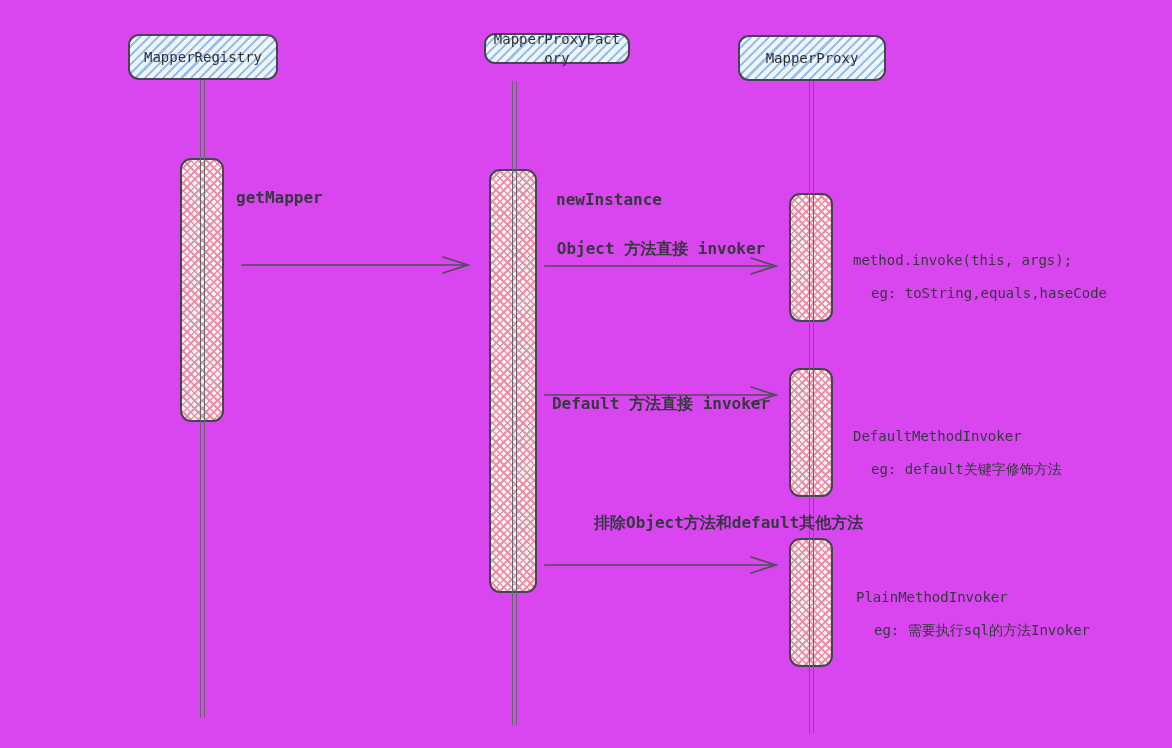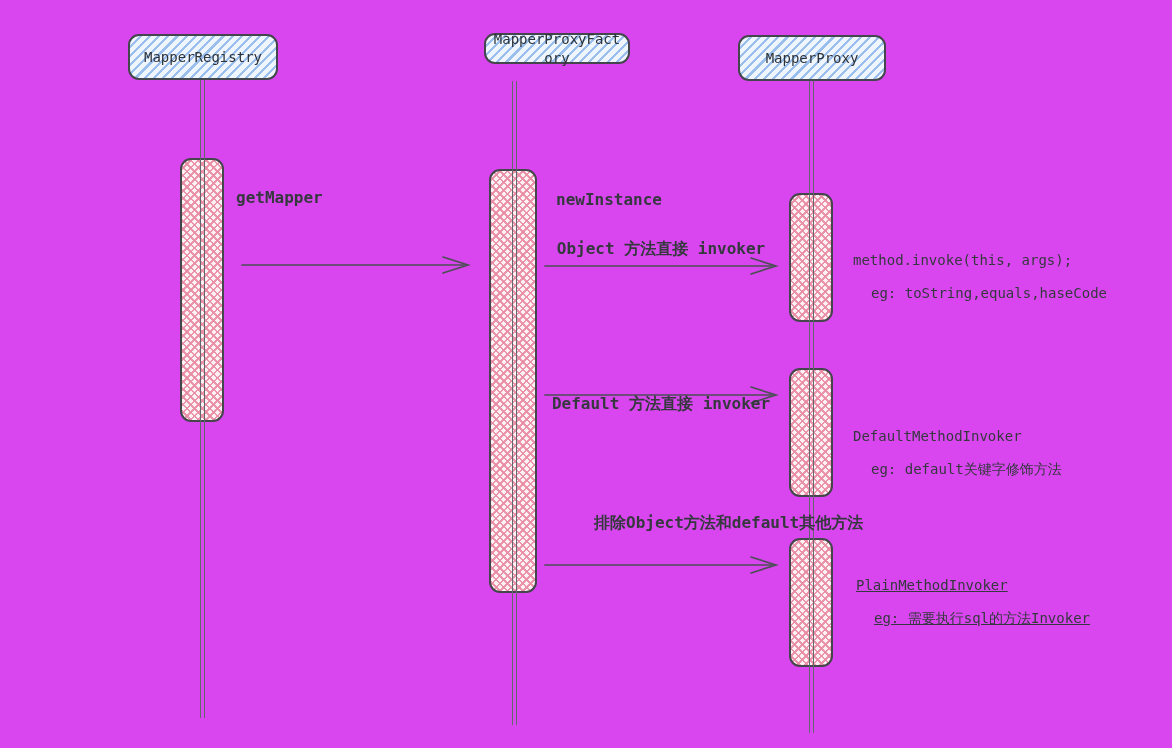--- a/index.html
+++ b/index.html
@@ -153,19 +153,19 @@
   <div class="msg-label centered" style="left:558px; top:513px; width:248px;padding-left:36px;">排除Object方法和default其他方法</div>
 
   <div class="note" style="left:853px; top:211px;">
     <div class="note-title">method.invoke(this, args);</div>
     <div class="note-example">eg: toString,equals,haseCode</div>
   </div>
   <div class="note" style="left:853px; top:387px;">
     <div class="note-title">DefaultMethodInvoker</div>
     <div class="note-example">eg: default关键字修饰方法</div>
   </div>
-  <div class="note" style="left:856px; top:536px;text-decoration:underline;">
+  <div class="note" style="left:856px; top:548px;">
     <div class="note-title">PlainMethodInvoker</div>
     <div class="note-example">eg: 需要执行sql的方法Invoker</div>
   </div>
 
 
 </div>
 
 </body></html>

